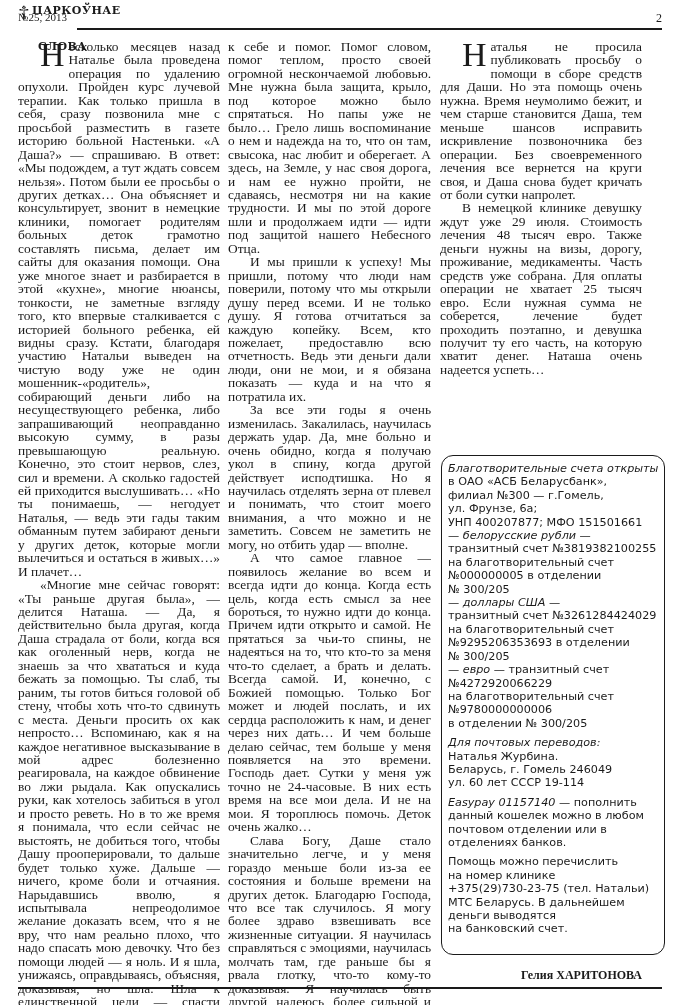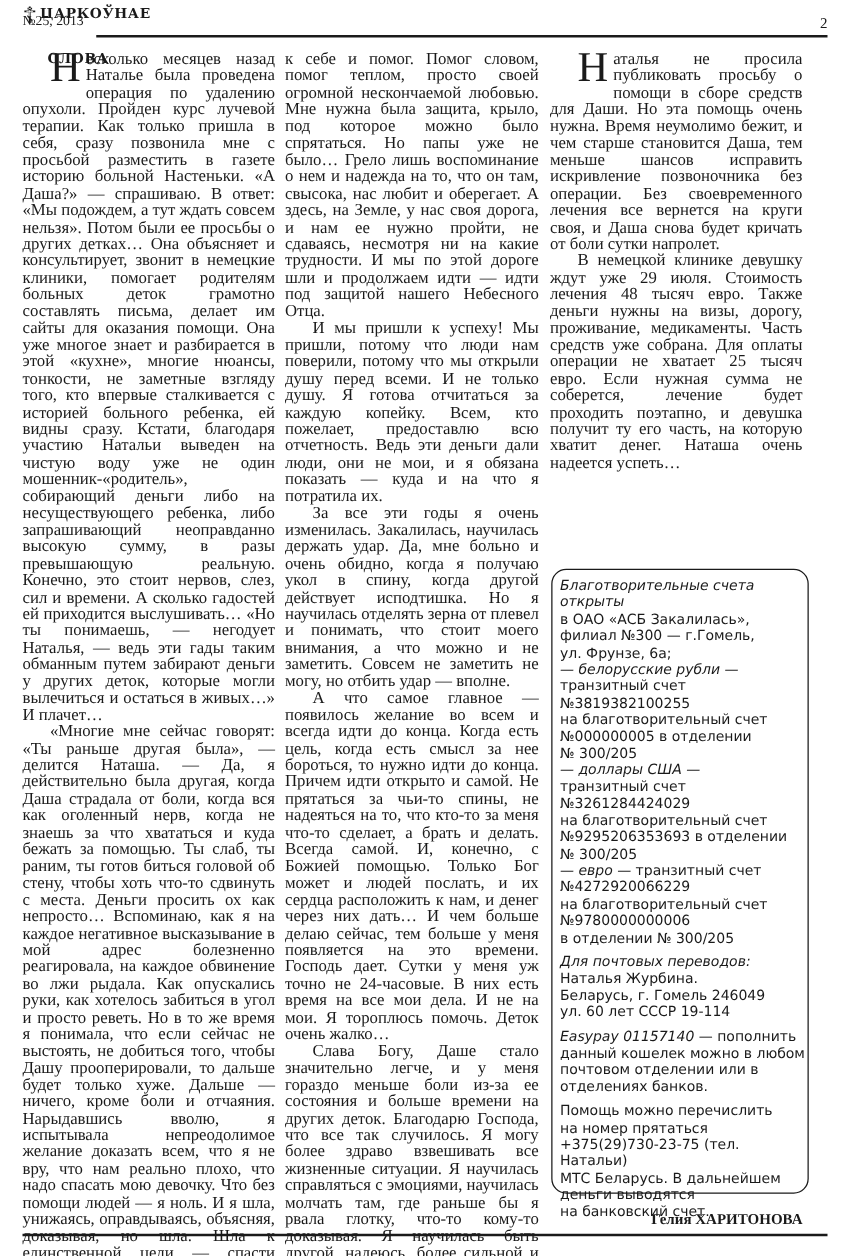--- a/index.html
+++ b/index.html
@@ -15,21 +15,21 @@
   .rule-bottom { position: absolute; left: 18px; top: 987px; width: 644px; height: 2px; background: #1a1a1a; }
 
   .col { position: absolute; top: 40px; font-family: "Liberation Serif", serif; font-size: 13.4px; line-height: 13.45px; text-align: justify; }
   .c1 { left: 18px; width: 202px; }
   .c2 { left: 228px; width: 203px; }
   .c3 { left: 440px; width: 202px; }
   .col p { margin: 0; text-indent: 0; }
   .col p.ind { text-indent: 22px; }
   .dropcap { float: left; font-size: 34px; line-height: 28px; margin: 1px 4px 0 22px; font-family: "Liberation Serif", serif; }
 
-  .box { position: absolute; left: 441px; top: 455px; width: 206px; height: 500px; border: 1.5px solid #1a1a1a; border-radius: 12px; padding: 6px 0 0 6px; box-sizing: border-box; font-family: "DejaVu Sans", sans-serif; font-size: 11.2px; line-height: 13.4px; }
+  .box { position: absolute; left: 441px; top: 455px; width: 224px; height: 500px; border: 1.5px solid #1a1a1a; border-radius: 12px; padding: 6px 0 0 6px; box-sizing: border-box; font-family: "DejaVu Sans", sans-serif; font-size: 11.2px; line-height: 13.4px; }
   .box .it { font-style: italic; }
   .box .gap { height: 6px; }
   .author { position: absolute; right: 34px; top: 968px; font-family: "Liberation Serif", serif; font-weight: bold; font-size: 12px; }
 </style>
 </head>
 <body>
 
 <div class="header">
   <div class="logo">
     <span class="cross">☦</span>
@@ -55,23 +55,24 @@
 
 </div>
 
 <div class="col c3">
   <p><span class="dropcap">Н</span><span>аталья не просила публиковать просьбу о помощи в сборе средств для Даши. Но эта помощь очень нужна. Время неумолимо бежит, и чем старше становится Даша, тем меньше шансов исправить искривление позвоночника без операции. Без своевременного лечения все вернется на круги своя, и Даша снова будет кричать от боли сутки напролет.</span></p>
   <p class="ind">В немецкой клинике девушку ждут уже 29 июля. Стоимость лечения 48 тысяч евро. Также деньги нужны на визы, дорогу, проживание, медикаменты. Часть средств уже собрана. Для оплаты операции не хватает 25 тысяч евро. Если нужная сумма не соберется, лечение будет проходить поэтапно, и девушка получит ту его часть, на которую хватит денег. Наташа очень надеется успеть…</p>
 </div>
 
 <div class="box">
   <div class="it">Благотворительные счета открыты</div>
-  <div>в ОАО «АСБ Закалилась»,</div>
+  <div>в ОАО «АСБ Беларусбанк»,</div>
   <div>филиал №300 — г.Гомель,</div>
   <div>ул. Фрунзе, 6а;</div>
+  <div>УНП 400207877; МФО 151501661</div>
   <div class="it">— белорусские рубли —</div>
   <div>транзитный счет №3819382100255</div>
   <div>на благотворительный счет</div>
   <div>№000000005 в отделении</div>
   <div>№ 300/205</div>
   <div class="it">— доллары США —</div>
   <div>транзитный счет №3261284424029</div>
   <div>на благотворительный счет</div>
   <div>№9295206353693 в отделении</div>
   <div>№ 300/205</div>
@@ -82,21 +83,21 @@
   <div>в отделении № 300/205</div>
   <div class="gap"></div>
   <div class="it">Для почтовых переводов:</div>
   <div>Наталья Журбина.</div>
   <div>Беларусь, г. Гомель 246049</div>
   <div>ул. 60 лет СССР 19-114</div>
   <div class="gap"></div>
   <div><span class="it">Easypay 01157140</span><span> — пополнить данный кошелек можно в любом почтовом отделении или в отделениях банков.</span></div>
   <div class="gap"></div>
   <div>Помощь можно перечислить</div>
-  <div>на номер прятаться</div>
+  <div>на номер клинике</div>
   <div>+375(29)730-23-75 (тел. Натальи)</div>
   <div>МТС Беларусь. В дальнейшем</div>
   <div>деньги выводятся</div>
   <div>на банковский счет.</div>
 </div>
 
 <div class="author">Гелия ХАРИТОНОВА</div>
 <div class="rule-bottom"></div>
 
 </body></html>

